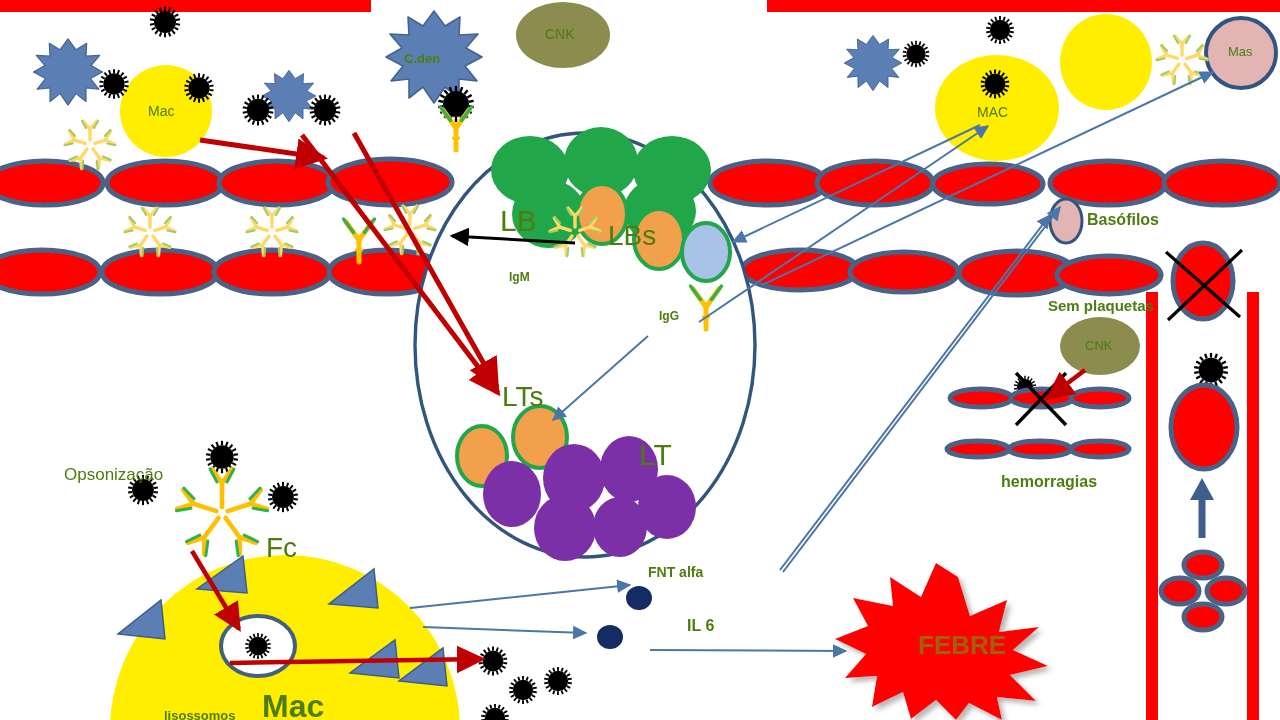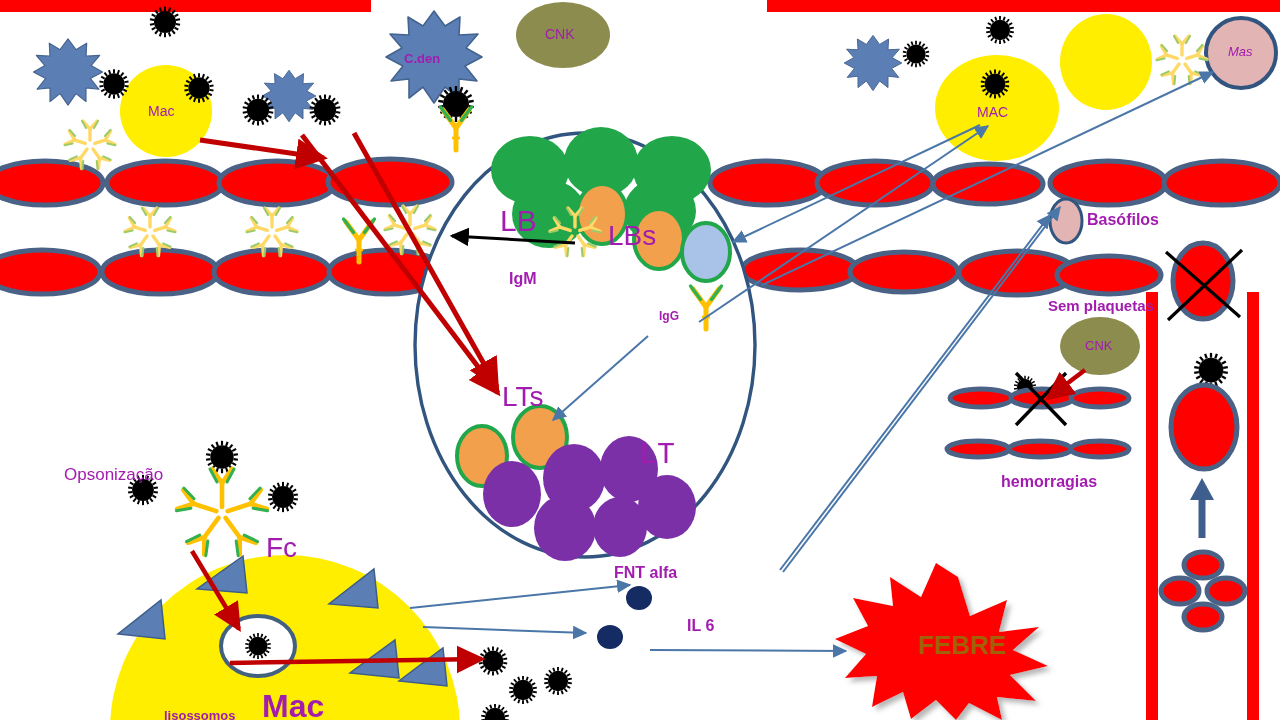--- a/index.html
+++ b/index.html
@@ -1,20 +1,20 @@
 <!DOCTYPE html>
 <html><head>
 <meta charset="utf-8">
 <style>
   html,body{margin:0;padding:0;background:#ffffff;}
   body{width:1280px;height:720px;overflow:hidden;
        font-family:"Liberation Sans",sans-serif;}
   #stage{position:relative;width:1280px;height:720px;background:#fff;overflow:hidden;}
   svg#scene{position:absolute;left:0;top:0;width:1280px;height:720px;}
-  .lbl{position:absolute;color:#a21caf;white-space:nowrap;line-height:1;}
+  .lbl{position:absolute;color:#4d7c0f;white-space:nowrap;line-height:1;}
   .b{font-weight:bold;}
 </style>
 </head>
 <body>
 
 <div id="stage">
 
 <svg id="scene" viewBox="0 0 1280 720">
   <defs>
 
@@ -382,32 +382,32 @@
     <path d="M 423,627 L 586,633"></path>
     <path d="M 650,650 L 846,651"></path>
   </g>
 
 </svg>
 
 <div class="lbl" style="left:148px;top:104px;font-size:14px;">Mac</div>
 <div class="lbl b" style="left:404px;top:52px;font-size:13px;">C.den</div>
 <div class="lbl" style="left:545px;top:27px;font-size:14px;">CNK</div>
 <div class="lbl" style="left:977px;top:105px;font-size:14px;">MAC</div>
-<div class="lbl" style="left:1228px;top:45px;font-size:13px;font-style:italic;">Mas</div>
+<div class="lbl" style="left:1228px;top:45px;font-size:13px;">Mas</div>
 <div class="lbl" style="left:500px;top:206px;font-size:30px;">LB</div>
-<div class="lbl b" style="left:509px;top:271px;font-size:16px;">IgM</div>
+<div class="lbl b" style="left:509px;top:271px;font-size:12px;">IgM</div>
 <div class="lbl" style="left:608px;top:222px;font-size:28px;">LBs</div>
 <div class="lbl b" style="left:659px;top:310px;font-size:12px;">IgG</div>
 <div class="lbl" style="left:502px;top:383px;font-size:28px;">LTs</div>
-<div class="lbl" style="left:639px;top:440px;font-size:30px;font-family:Liberation Mono, monospace;">LT</div>
+<div class="lbl" style="left:639px;top:440px;font-size:30px;">LT</div>
 <div class="lbl b" style="left:1087px;top:212px;font-size:16px;">Basófilos</div>
 <div class="lbl b" style="left:1048px;top:298px;font-size:15px;">Sem plaquetas</div>
 <div class="lbl" style="left:1085px;top:339px;font-size:13px;">CNK</div>
 <div class="lbl b" style="left:1001px;top:474px;font-size:16px;">hemorragias</div>
 <div class="lbl" style="left:64px;top:466px;font-size:17px;">Opsonização</div>
 <div class="lbl" style="left:266px;top:534px;font-size:28px;">Fc</div>
 <div class="lbl b" style="left:164px;top:665px;font-size:13px;margin-top:44px;">lisossomos</div>
 <div class="lbl b" style="left:262px;top:690px;font-size:32px;">Mac</div>
-<div class="lbl b" style="left:614px;top:565px;font-size:16px;">FNT alfa</div>
+<div class="lbl b" style="left:648px;top:565px;font-size:14px;">FNT alfa</div>
 <div class="lbl b" style="left:651px;top:618px;font-size:16px;margin-left:36px;">IL 6</div>
 <div class="lbl b" style="left:918px;top:632px;font-size:26px;color:#a16207;">FEBRE</div>
 
 </div>
 
 </body></html>

